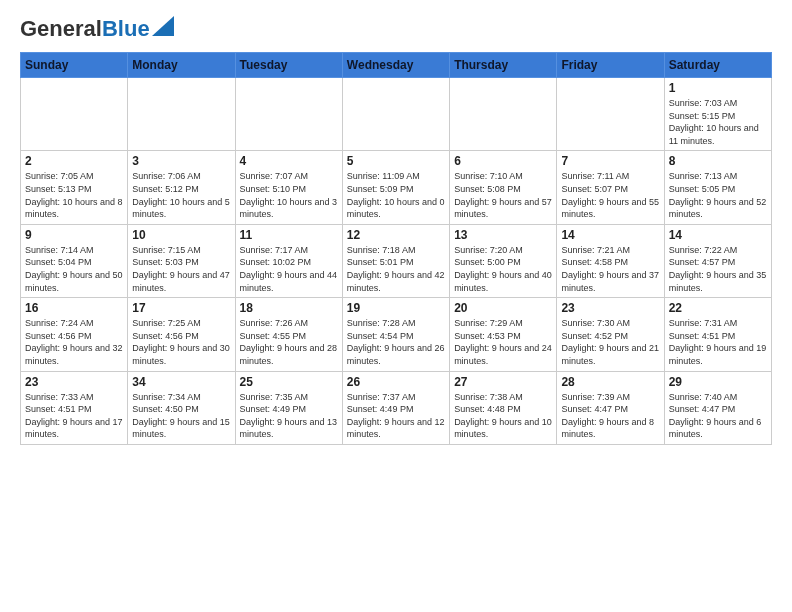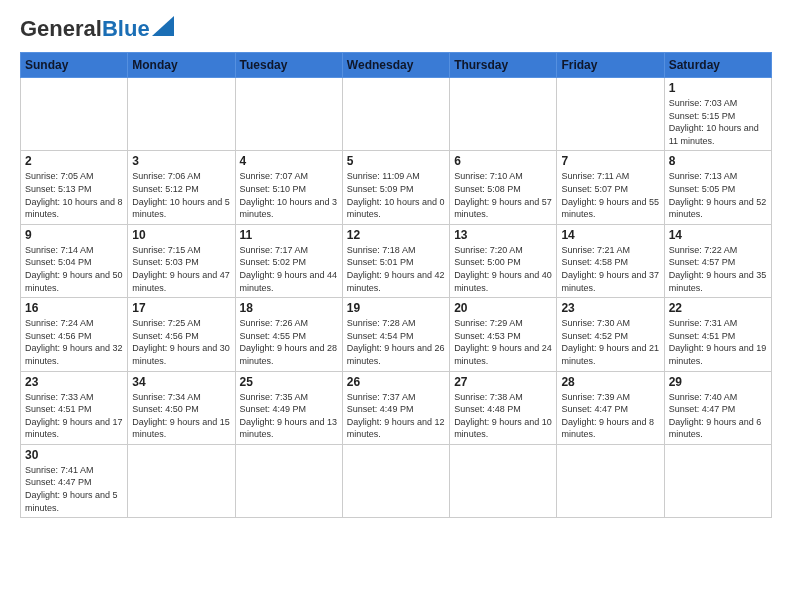--- a/index.html
+++ b/index.html
@@ -187,21 +187,21 @@
           <td>
             <div class="day-num">10</div>
             <div class="day-info">Sunrise: 7:15 AM
 Sunset: 5:03 PM
 Daylight: 9 hours
 and 47 minutes.</div>
           </td>
           <td>
             <div class="day-num">11</div>
             <div class="day-info">Sunrise: 7:17 AM
-Sunset: 5:02 PM
+Sunset: 10:02 PM
 Daylight: 9 hours
 and 44 minutes.</div>
           </td>
           <td>
             <div class="day-num">12</div>
             <div class="day-info">Sunrise: 7:18 AM
 Sunset: 5:01 PM
 Daylight: 9 hours
 and 42 minutes.</div>
           </td>
@@ -321,31 +321,16 @@
 Daylight: 9 hours
 and 8 minutes.</div>
           </td>
           <td>
             <div class="day-num">29</div>
             <div class="day-info">Sunrise: 7:40 AM
 Sunset: 4:47 PM
 Daylight: 9 hours
 and 6 minutes.</div>
           </td>
-        </tr>
-        <tr class="last-row">
-          <td>
-            <div class="day-num">30</div>
-            <div class="day-info">Sunrise: 7:41 AM
-Sunset: 4:47 PM
-Daylight: 9 hours
-and 5 minutes.</div>
-          </td>
-          <td></td>
-          <td></td>
-          <td></td>
-          <td></td>
-          <td></td>
-          <td></td>
         </tr>
       </tbody>
   </table>
 </div>
 
 </body></html>

